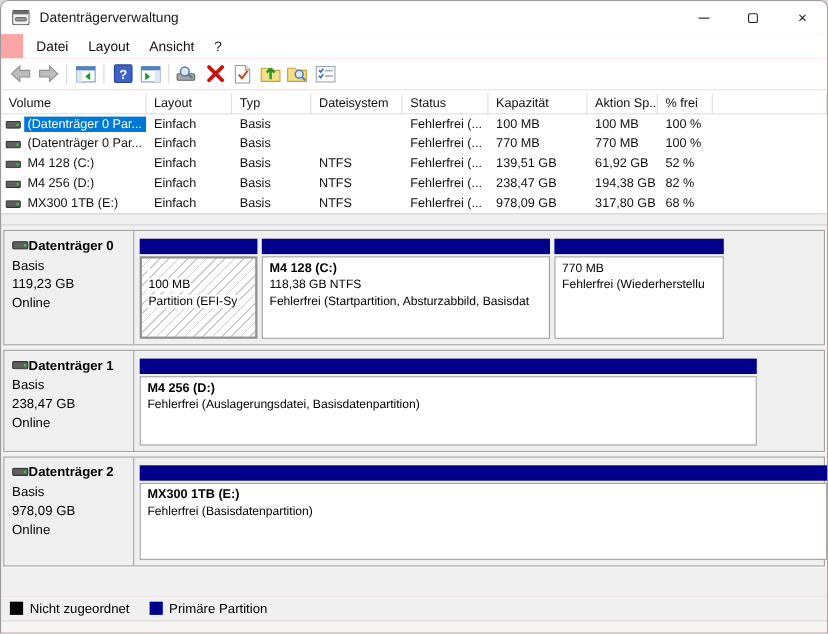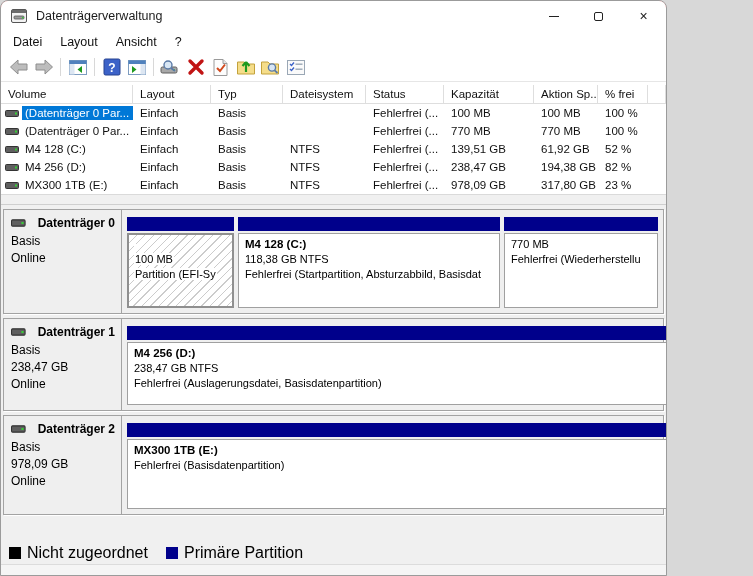--- a/index.html
+++ b/index.html
@@ -1,33 +1,33 @@
 <!DOCTYPE html>
 <html><head>
 <meta charset="utf-8">
 <style>
   * { margin:0; padding:0; box-sizing:border-box; }
   html,body { background:#d8d8d8; }
   body { font-family:"Liberation Sans", sans-serif; }
   #window {
-    width:667px; height:576px; background:#fca5a5;
+    width:753px; height:576px; background:#fca5a5;
     border:1px solid #9b9b9b; border-radius:8px 8px 0 0;
     overflow:hidden; position:relative; margin:0;
   }
   
   .titlebar { height:30px; display:flex; align-items:center; background:#ffffff; padding-left:10px; }
   .app-icon { width:16px; height:14px; position:relative; flex:0 0 auto; }
   .title-text { margin-left:9px; font-size:12.5px; color:#1b1b1b; flex:1 1 auto; }
   .caption-btns { display:flex; height:30px; }
   .cap-btn { width:45px; height:30px; display:flex; align-items:center; justify-content:center; }
   .min-glyph { width:10px; height:1px; background:#222; }
   .max-glyph { width:9px; height:9px; border:1px solid #222; border-radius:2px; }
   .close-glyph { font-size:14px; color:#222; line-height:1; }
   
-  .menubar { height:22px; display:flex; align-items:center; padding-left:3px; background:#fff; font-size:12.5px; color:#111; }
+  .menubar { height:22px; display:flex; align-items:center; padding-left:3px; background:#fff; font-size:12.5px; color:#111;margin-left:20px; }
   .menu-item { padding:2px 9px; }
   
   .toolbar { height:29px; display:flex; align-items:center; padding-left:5px; background:#fff; border-bottom:1px solid #e6e6e6; }
   .tb-btn { width:25px; height:24px; display:flex; align-items:center; justify-content:center; }
   .tb-sep { width:1px; height:18px; background:#d8d8d8; margin:0 4px; }
   
   .vol-list { background:#fff; padding-top:3px; }
   .vgrid { display:grid; grid-template-columns:132px 78px 72px 83px 78px 90px 64px 50px 1fr; }
   .vhead { height:19px; }
   .vhead > div { font-size:11.5px; color:#101010; border-right:1px solid #dedede; border-bottom:1px solid #dedede; display:flex; align-items:center; padding-left:7px; white-space:nowrap; overflow:hidden; }
@@ -37,39 +37,39 @@
   .vol-label { flex:1 1 auto; padding:1px 2px 1px 3px; margin-left:3px; white-space:nowrap; overflow:hidden; }
   .vrow.selected .vol-label { background:#0078d7; color:#fff; }
   .drive-ico { flex:0 0 auto; }
   
   .splitter { height:11px; background:#f0f0f0; border-top:1px solid #dadada; border-bottom:1px solid #cfcfcf; }
   
   .gview { height:337px; background:#f0f0f0; padding:4px 2px 0 2px; overflow:hidden; }
   .drow { display:flex; background:#efefef; border:1px solid #a3a3a3; box-shadow:1px 1px 0 #ffffff; margin-bottom:4px; }
   .dpanel { flex:0 0 118px; border-right:1px solid #a3a3a3; padding:6px 6px 0 7px; overflow:hidden; }
   .dtitle { display:flex; align-items:center; font-weight:bold; font-size:12px; color:#000; margin-bottom:3px; white-space:nowrap; }
-  .dtitle span { margin-left:12px; }
+  .dtitle span { margin-left:0; }
   .dline { font-size:12px; color:#000; line-height:17px; white-space:nowrap; }
   .parts { flex:1 1 auto; display:flex; padding:7px 0 5px 5px; }
   .slot { display:flex; flex-direction:column; margin-right:4px; flex:0 0 auto; }
   .band { height:14px; background:#00008B; flex:0 0 auto; }
   .pbody { flex:1 1 auto; margin-top:2px; background:#fff; border:1px solid #a0a0a0; padding:3px 6px; overflow:hidden; }
   .slot.selected .pbody {
     border:2px solid #8f8f8f; padding:2px 5px;
     background:repeating-linear-gradient(135deg,#ffffff 0 5px,#cccccc 5px 6px);
   }
   .pl { font-size:11px; line-height:15px; white-space:nowrap; overflow:hidden; color:#000; }
   .pl.b { font-weight:bold; font-size:11.5px; }
   .slot.selected .pl span { background:#fff; padding:0 1px; }
   
   .legendbar { height:22px; background:#f0f0f0; display:flex; align-items:center; padding-left:8px; }
   .swatch { width:12px; height:12px; flex:0 0 auto; }
   .swatch.black { background:#000000; }
   .swatch.navy { background:#00008B; }
-  .leg-label { font-size:16px; color:#000; margin:0 18px 0 6px; white-space:nowrap; }
+  .leg-label { font-size:12px; color:#000; margin:0 18px 0 6px; white-space:nowrap; }
   
   .statusstrip { height:13px; background:#f5f5f5; border-top:1px solid #dcdcdc; }
   svg { display:block; }
 </style>
 </head>
 <body>
 
 <div id="window">
 
   <div class="titlebar">
@@ -272,39 +272,40 @@
             <rect x="10" y="2.5" width="2" height="2" fill="#35d035"></rect>
           </svg>
         <span class="vol-label">MX300 1TB (E:)</span>
       </div>
       <div>Einfach</div>
       <div>Basis</div>
       <div>NTFS</div>
       <div>Fehlerfrei (...</div>
       <div>978,09 GB</div>
       <div>317,80 GB</div>
-      <div>23 %</div>
+      <div>68 %</div>
       <div></div>
     </div>
   </div>
 
   <div class="splitter"></div>
 
   <div class="gview">
 
     <div class="drow" style="height:105px">
       <div class="dpanel">
         <div class="dtitle">
           <svg width="15" height="8" viewBox="0 0 14 7">
               <rect x="0.5" y="0.5" width="13" height="6" rx="1" fill="#5f5f5f" stroke="#333"></rect>
               <rect x="10" y="2.5" width="2" height="2" fill="#35d035"></rect>
             </svg>
           <span>Datenträger 0</span>
         </div>
         <div class="dline">Basis</div>
+        <div class="dline">119,23 GB</div>
         <div class="dline">Online</div>
       </div>
       <div class="parts">
         <div class="slot selected" style="width:107px">
           <div class="band"></div>
           <div class="pbody">
             <div class="pl b"><span></span></div>
             <div class="pl"><span>100 MB</span></div>
             <div class="pl"><span>Partition (EFI-Sy</span></div>
           </div>
@@ -339,21 +340,20 @@
         </div>
         <div class="dline">Basis</div>
         <div class="dline">238,47 GB</div>
         <div class="dline">Online</div>
       </div>
       <div class="parts">
         <div class="slot" style="width:561px">
           <div class="band"></div>
           <div class="pbody">
             <div class="pl b"><span>M4 256  (D:)</span></div>
-            <div class="pl"><span>238,47 GB NTFS</span></div>
             <div class="pl"><span>Fehlerfrei (Auslagerungsdatei, Basisdatenpartition)</span></div>
           </div>
         </div>
       </div>
     </div>
 
     <div class="drow" style="height:100px">
       <div class="dpanel">
         <div class="dtitle">
           <svg width="15" height="8" viewBox="0 0 14 7">

